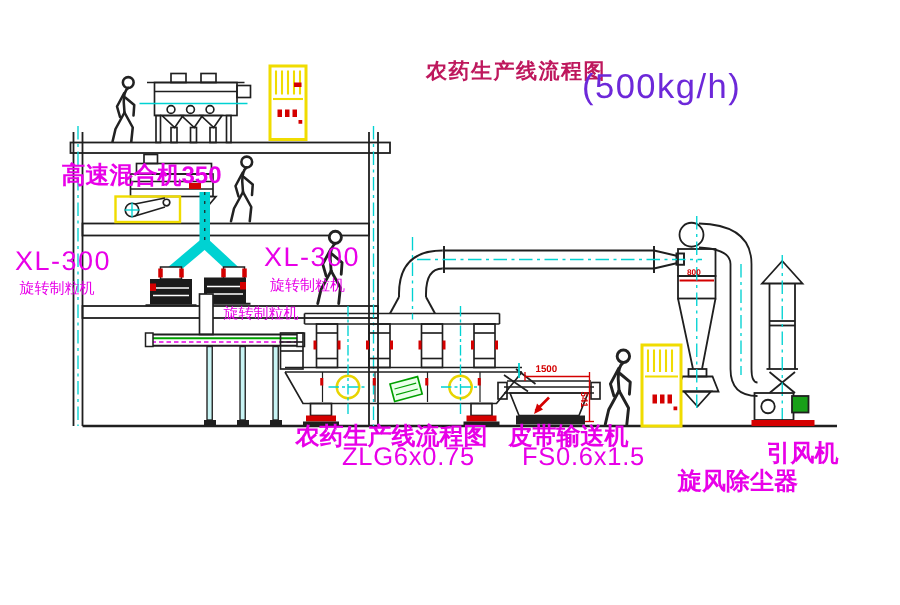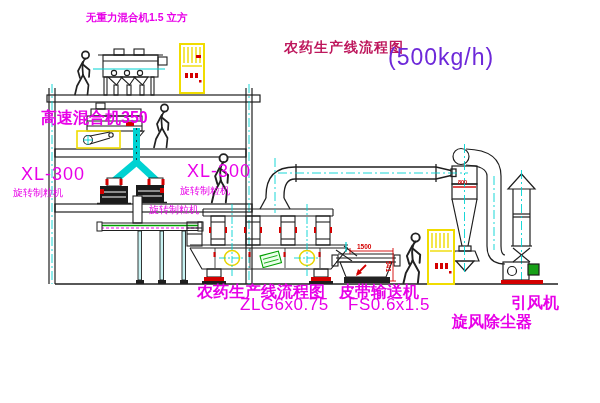--- a/index.html
+++ b/index.html
@@ -4,21 +4,21 @@
 <style>
   html,body{margin:0;padding:0;background:#fff;}
   .canvas{
     position:relative;width:600px;height:403px;background:#ffffff;overflow:hidden;
     font-family:"Liberation Sans", sans-serif;
   }
   .canvas svg{position:absolute;left:0;top:0;}
   .lbl{position:absolute;color:#e800e8;white-space:nowrap;line-height:1;}
   .lbl.small{font-size:16px;font-weight:bold;}
   .lbl.tiny{font-size:10px;font-weight:normal;}
-  .lbl.model{font-size:18px;font-weight:normal;letter-spacing:1px;margin-left:11px;}
+  .lbl.model{font-size:18px;font-weight:normal;letter-spacing:1px;}
   .lbl.model-sm{font-size:17px;font-weight:normal;letter-spacing:0.5px;}
   .title-cn{position:absolute;left:284px;top:39px;color:#be185d;font-size:14px;font-weight:bold;letter-spacing:1px;}
   .title-cap{position:absolute;left:388px;top:44px;color:#6d28d9;font-size:23px;font-weight:normal;letter-spacing:1px;}
   .dim{position:absolute;color:#d40000;font-size:6.5px;font-weight:bold;}
   .dim.rot{transform:rotate(90deg);transform-origin:left top;}
 </style>
 </head>
 <body>
 
 <div class="canvas">
@@ -329,33 +329,32 @@
 
   <use href="#person" transform="translate(85,95)"></use>
   <use href="#person" transform="translate(164,148)"></use>
   <use href="#person" transform="translate(223,203) scale(1.12)"></use>
   <use href="#person" transform="translate(415,283.5) scale(1.15)"></use>
 </svg>
 
 <div class="title-cn">农药生产线流程图</div>
 <div class="title-cap">(500kg/h)</div>
 
-<div class="lbl small" style="left:86px;top:12px;font-size:10.5px;">无重力混合机1.5 立方</div>
 <div class="lbl small" style="left:41px;top:110px;">高速混合机350</div>
 
 <div class="lbl model" style="left:10px;top:165px;">XL-300</div>
 <div class="lbl tiny" style="left:13px;top:188px;">旋转制粒机</div>
 
 <div class="lbl model" style="left:176px;top:162px;">XL-300</div>
 <div class="lbl tiny" style="left:180px;top:186px;">旋转制粒机</div>
 
 <div class="lbl tiny" style="left:149px;top:205px;">旋转制粒机</div>
 
 <div class="lbl small" style="left:197px;top:284px;">农药生产线流程图</div>
-<div class="lbl model-sm" style="left:240px;top:296px;text-align:center;">ZLG6x0.75</div>
+<div class="lbl model-sm" style="left:228px;top:296px;text-align:center;">ZLG6x0.75</div>
 
 <div class="lbl small" style="left:339px;top:284px;">皮带输送机</div>
 <div class="lbl model-sm" style="left:348px;top:296px;">FS0.6x1.5</div>
 
 <div class="lbl small" style="left:452px;top:297px;margin-top:17px;">旋风除尘器</div>
 <div class="lbl small" style="left:511px;top:295px;">引风机</div>
 
 <div class="dim" style="left:357px;top:243px;">1500</div>
 <div class="dim rot" style="left:392px;top:261px;">541</div>
 <div class="dim" style="left:458px;top:179px;font-size:5.5px;">800</div>

